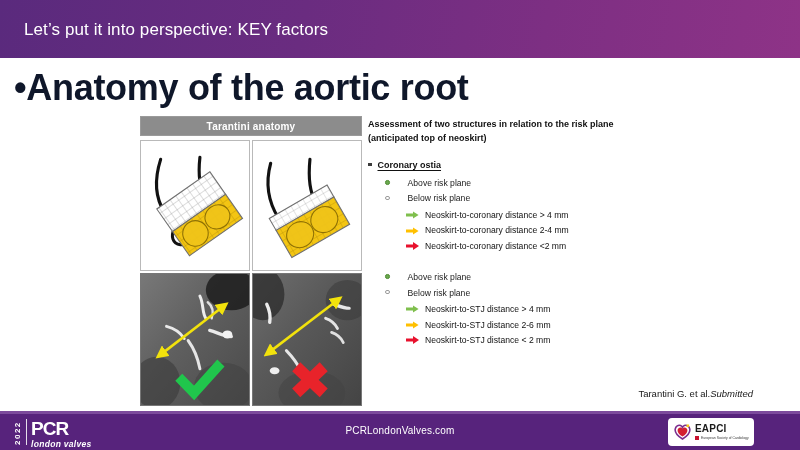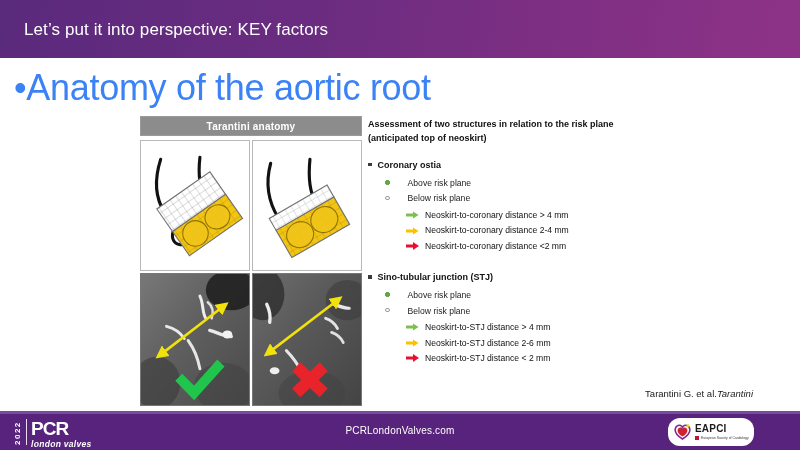--- a/index.html
+++ b/index.html
@@ -18,21 +18,21 @@
   }
   .header-title{
     position:absolute;left:24px;top:20px;
     color:#ffffff;font-size:17px;font-weight:400;letter-spacing:.1px;
     white-space:nowrap;
   }
 
   
   .main-heading{
     position:absolute;left:14px;top:68px;
-    font-size:36px;color:#3b82f6;font-weight:400;line-height:1.1;
+    font-size:36px;color:#0f172a;font-weight:700;line-height:1.1;
     white-space:nowrap;letter-spacing:-.3px;
   }
   .main-heading .bullet-dot{font-size:36px;line-height:1;}
 
   
   .figure{
     position:absolute;left:140px;top:116px;width:222px;height:288px;
   }
   .fig-header{
     width:222px;height:20px;background:#8c8c8c;
@@ -60,21 +60,21 @@
   }
   .sec{margin-bottom:0;}
   .sec + .sec{margin-top:19px;}
   .sec-head{
     display:flex;align-items:flex-start;gap:6px;
     font-weight:bold;font-size:9px;margin-bottom:5px;
   }
   .sq{
     width:3.5px;height:3.5px;background:#3b3b3b;margin-top:4px;flex:0 0 auto;
   }
-  .sec-head .u{text-underline-offset:1.5px;}
+  .sec-head .u{text-decoration:underline;text-underline-offset:1.5px;}
   .sub{
     display:flex;align-items:flex-start;gap:18px;
     margin-left:17px;font-size:8.6px;color:#1c1c1c;margin-bottom:3px;
   }
   .ring{
     width:4.6px;height:4.6px;border-radius:50%;box-sizing:border-box;
     margin-top:3.2px;flex:0 0 auto;
   }
   .ring.filled{border:1.2px solid #4e8a30;background:#6aa84f;}
   .ring.hollow{border:1px solid #9b9b9b;background:transparent;}
@@ -109,21 +109,21 @@
   .pcr-divider{width:1px;height:26px;background:#ffffff;opacity:.85;}
   .pcr-text{display:flex;flex-direction:column;line-height:1;}
   .pcr-main{color:#ffffff;font-size:19px;font-weight:bold;letter-spacing:-1px;}
   .pcr-sub{color:#ffffff;font-size:8.5px;font-style:italic;font-weight:bold;letter-spacing:.3px;margin-top:2px;}
   .footer-url{
     position:absolute;left:0;top:425px;width:800px;text-align:center;
     color:#ffffff;font-size:10px;letter-spacing:.2px;
   }
   .eapci{
     position:absolute;right:12px;top:418px;width:86px;height:28px;
-    background:#ffffff;border-radius:12px;
+    background:#ffffff;border-radius:4px;
     display:flex;align-items:center;gap:4px;padding-left:6px;box-sizing:border-box;
   }
   .eapci-txt{display:flex;flex-direction:column;line-height:1;}
   .eapci-name{font-size:10px;font-weight:bold;color:#1b1b1b;letter-spacing:.2px;}
   .eapci-sub{font-size:3.4px;color:#3a3a3a;margin-top:2px;white-space:nowrap;}
   .esc-row{display:flex;align-items:center;gap:2px;margin-top:1.5px;}
   .esc-sq{width:4px;height:4px;background:#c8102e;}
 </style>
 </head>
 <body>
@@ -301,24 +301,20 @@
         <div class="arow">
           <svg class="arrow-ico" width="13" height="8" viewBox="0 0 13 8">
             <path d="M0 2.4 H7 V0 L13 4 L7 8 V5.6 H0 z" fill="#e8112d"></path>
           </svg>
           <span>Neoskirt-to-coronary distance &lt;2 mm</span>
         </div>
       </div>
     </div>
 
     <div class="sec">
-      <div class="sec-head">
-        <span class="sq"></span>
-        <span><span class="u">Sino-tubular junction</span><span> (STJ)</span></span>
-      </div>
       <div class="sub">
         <span class="ring filled"></span>
         <span>Above risk plane</span>
       </div>
       <div class="sub">
         <span class="ring hollow"></span>
         <span>Below risk plane</span>
       </div>
       <div class="arrows">
         <div class="arow">
@@ -338,21 +334,21 @@
             <path d="M0 2.4 H7 V0 L13 4 L7 8 V5.6 H0 z" fill="#e8112d"></path>
           </svg>
           <span>Neoskirt-to-STJ distance &lt; 2 mm</span>
         </div>
       </div>
     </div>
 
   </div>
 
   <div class="citation">
-    <span>Tarantini G. et al.</span><span class="ital">Tarantini</span>
+    <span>Tarantini G. et al.</span><span class="ital">Submitted</span>
   </div>
 
   <div class="footer-accent"></div>
   <div class="footer"></div>
 
   <div class="pcr-logo">
     <div class="pcr-year">2022</div>
     <div class="pcr-divider"></div>
     <div class="pcr-text">
       <div class="pcr-main">PCR</div>

